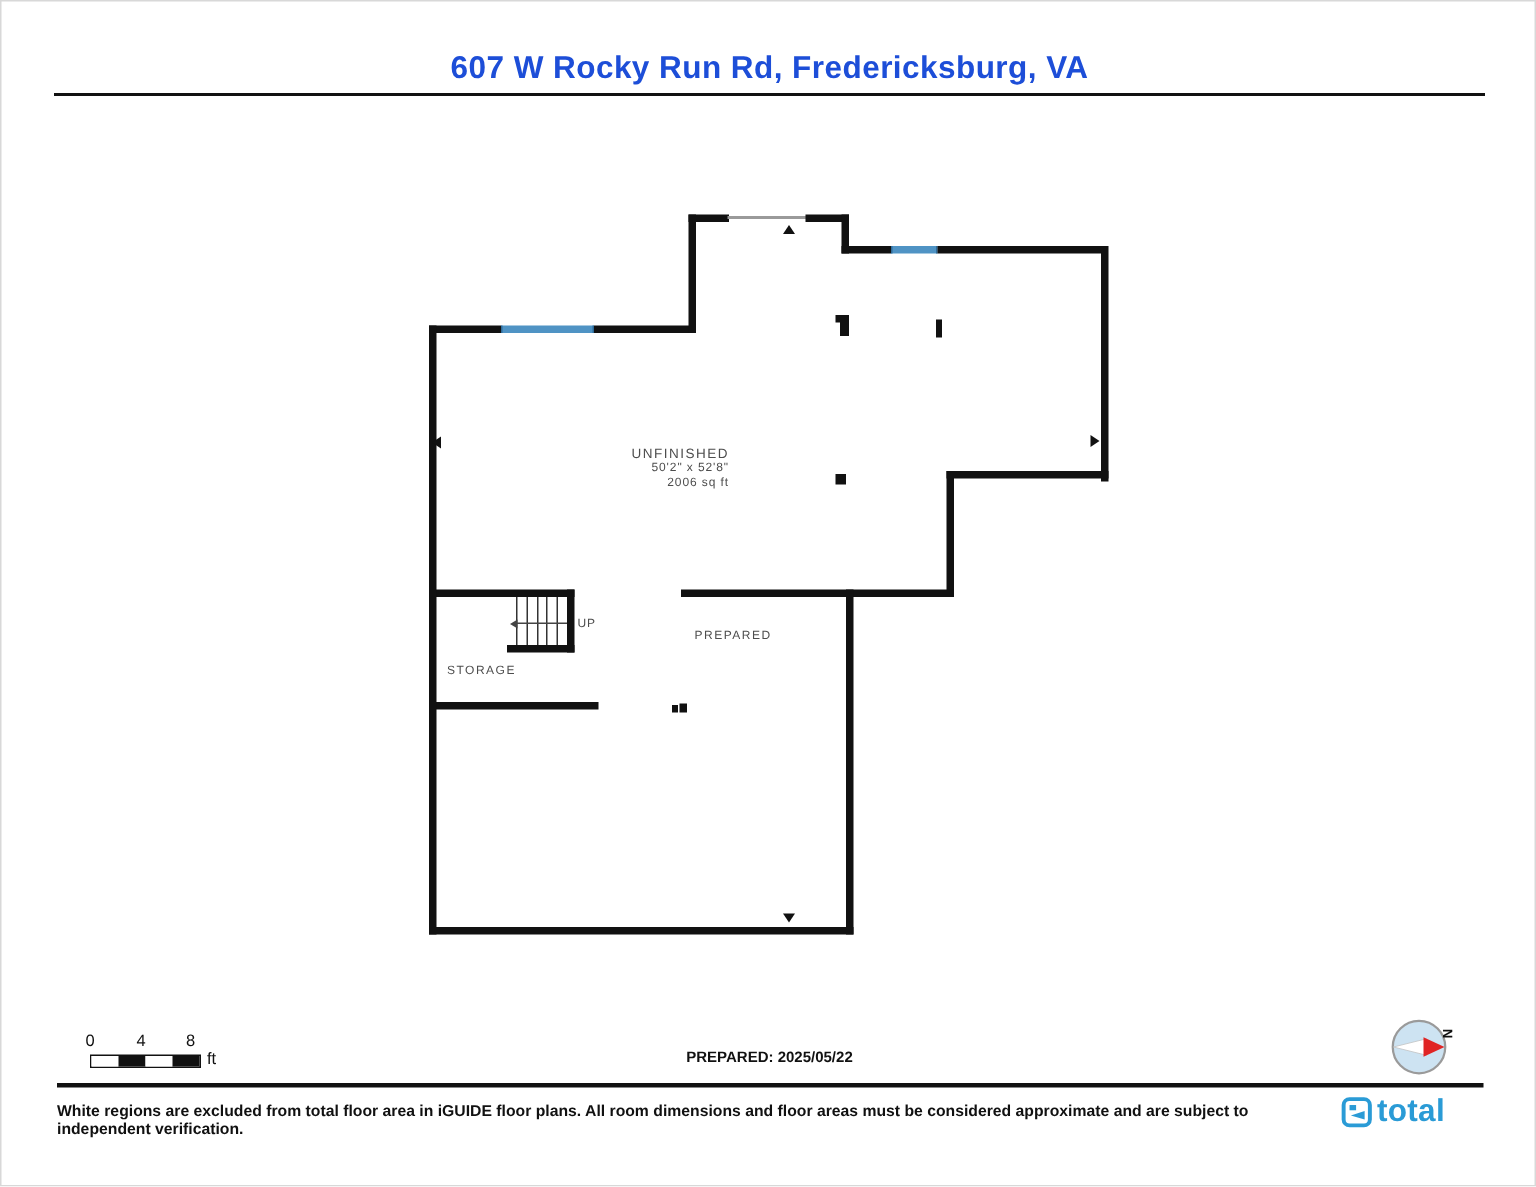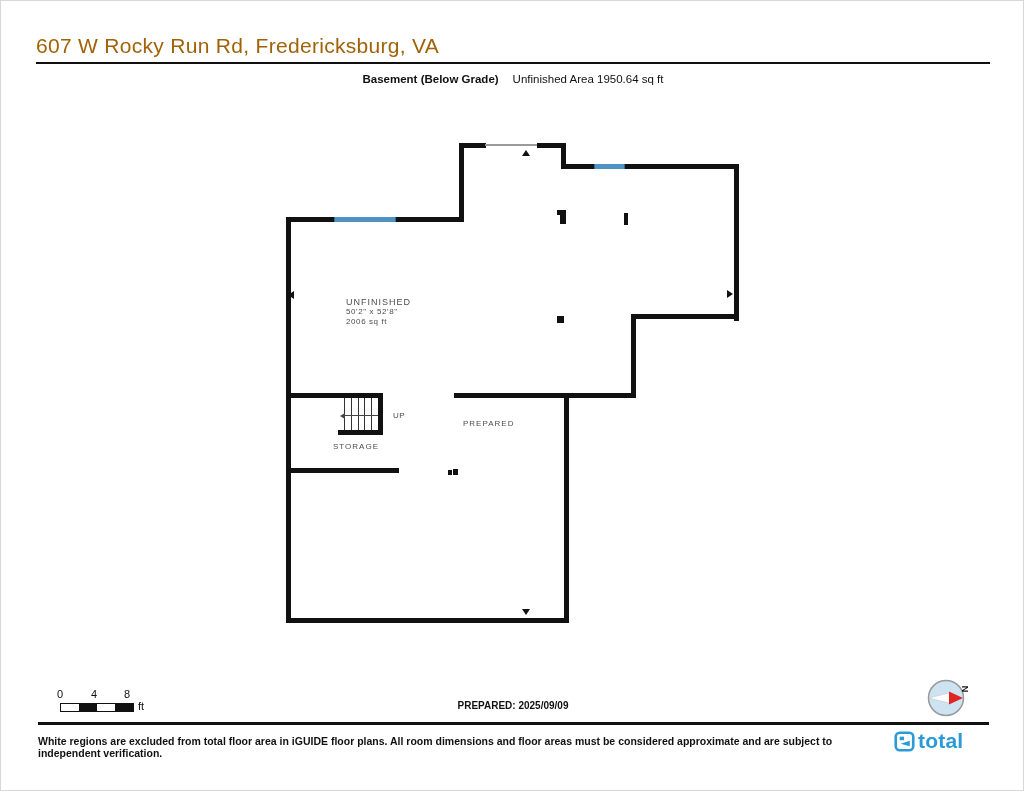--- a/index.html
+++ b/index.html
@@ -5,34 +5,34 @@
   html,body { margin:0; padding:0; background:#ffffff; }
   .page {
     position:relative; width:1024px; height:791px;
     background:#ffffff; overflow:hidden;
     font-family:"Liberation Sans", sans-serif;
     border:1px solid #d8d8d8; box-sizing:border-box;
   }
   
   .title {
     position:absolute; left:35px; top:33px; width:954px;
-    font-size:21px; font-weight:normal; color:#a16207;
+    text-align:center; font-size:21px; font-weight:bold; color:#1d4ed8;
     letter-spacing:0.3px;
   }
   .title-rule { position:absolute; left:35px; top:61px; width:954px; height:2px; background:#111; }
   .subtitle { position:absolute; left:35px; top:72px; width:954px; text-align:center; font-size:11.5px; color:#111; }
   .subtitle .floor { font-weight:bold; margin-right:14px; }
 
   
   .plan { position:absolute; left:0; top:0; width:1024px; height:791px; }
   .wall { position:absolute; background:#111; }
   .window { position:absolute; background:#4f93c4; border-left:1px solid #2e6b99; border-right:1px solid #2e6b99; box-sizing:border-box; }
   .doorline { position:absolute; background:#9a9a9a; }
   .post { position:absolute; background:#111; }
-  .room-label { position:absolute; color:#4d4d4d; letter-spacing:1px; text-align:left; }
+  .room-label { position:absolute; color:#4d4d4d; letter-spacing:1px; text-align:right; }
   .room-name { font-size:9px; line-height:10px; }
   .room-dim, .room-area { font-size:8px; line-height:10px; letter-spacing:0.6px; }
   .tread { position:absolute; width:1px; background:#333; top:0; height:100%; }
   .stairs-inner { position:absolute; left:338px; top:397px; width:39px; height:32px; }
   .stair-arrow-line { position:absolute; left:343px; top:414px; width:34px; height:1px; background:#444; }
   .tri { position:absolute; width:0; height:0; }
   .tri-up    { border-left:4px solid transparent; border-right:4px solid transparent; border-bottom:6px solid #111; }
   .tri-down  { border-left:4px solid transparent; border-right:4px solid transparent; border-top:6px solid #111; }
   .tri-left  { border-top:4px solid transparent; border-bottom:4px solid transparent; border-right:6px solid #111; }
   .tri-right { border-top:4px solid transparent; border-bottom:4px solid transparent; border-left:6px solid #111; }
@@ -62,23 +62,20 @@
   .dot-orange { left:80px; top:4px; width:5px; height:5px; background:#e07b39; }
   .dot-slate { left:74px; top:2px; width:3px; height:3px; background:#6b7f95; }
 </style>
 </head>
 <body>
 
 <div class="page">
 
   <div class="title">607 W Rocky Run Rd, Fredericksburg, VA</div>
   <div class="title-rule"></div>
-  <div class="subtitle">
-    <span class="floor">Basement (Below Grade)</span><span>Unfinished Area 1950.64 sq ft</span>
-  </div>
 
   <div class="plan">
 
     <div class="wall" style="left:285px;top:216px;width:48px;height:5px;"></div>
     <div class="window" style="left:333px;top:216px;width:62px;height:5px;"></div>
     <div class="wall" style="left:395px;top:216px;width:68px;height:5px;"></div>
     <div class="wall" style="left:458px;top:142px;width:5px;height:79px;"></div>
     <div class="wall" style="left:458px;top:142px;width:27px;height:5px;"></div>
     <div class="doorline" style="left:484px;top:143px;width:53px;height:2px;"></div>
     <div class="wall" style="left:536px;top:142px;width:29px;height:5px;"></div>
@@ -118,34 +115,34 @@
     <div class="tri tri-up" style="left:521px;top:149px;"></div>
     <div class="tri tri-left" style="left:287px;top:290px;"></div>
     <div class="tri tri-right" style="left:726px;top:289px;"></div>
     <div class="tri tri-down" style="left:521px;top:608px;"></div>
 
     <div class="room-label" style="left:345px;top:296px;width:140px;">
       <div class="room-name">UNFINISHED</div>
       <div class="room-dim">50'2" x 52'8"</div>
       <div class="room-area">2006 sq ft</div>
     </div>
-    <div class="room-label room-name" style="left:297px;top:441px;width:60px;text-align:left;font-size:8px;margin-left:35px;">STORAGE</div>
+    <div class="room-label room-name" style="left:297px;top:441px;width:60px;text-align:left;font-size:8px;">STORAGE</div>
     <div class="room-label room-name" style="left:462px;top:418px;width:60px;text-align:left;font-size:8px;">PREPARED</div>
-    <div class="room-label room-name" style="left:384px;top:410px;width:20px;text-align:right;font-size:8px;letter-spacing:0.5px;">UP</div>
+    <div class="room-label room-name" style="left:384px;top:410px;width:20px;text-align:left;font-size:8px;letter-spacing:0.5px;">UP</div>
   </div>
 
   <div>
     <span class="scale-num" style="left:56px;top:687px;">0</span>
     <span class="scale-num" style="left:90px;top:687px;">4</span>
     <span class="scale-num" style="left:123px;top:687px;">8</span>
     <div class="scale-bar"><span class="scale-seg seg-w"></span><span class="scale-seg seg-b"></span><span class="scale-seg seg-w"></span><span class="scale-seg seg-b"></span></div>
     <span class="scale-unit">ft</span>
   </div>
 
-  <div class="prepared">PREPARED: 2025/09/09</div>
+  <div class="prepared">PREPARED: 2025/05/22</div>
 
   <div class="compass">
     <svg width="44" height="44" viewBox="0 0 44 44">
       <circle cx="22" cy="22" r="17.5" fill="#cde3f2" stroke="#9a9a9a" stroke-width="1.5"></circle>
       <polygon points="5,22 27,16.5 27,27.5" fill="#ffffff" stroke="#c0c0c0" stroke-width="0.5"></polygon>
       <polygon points="25,15.5 39,22 25,28.5" fill="#e02424"></polygon>
     </svg>
   </div>
   <div class="compass-n">N</div>
 

